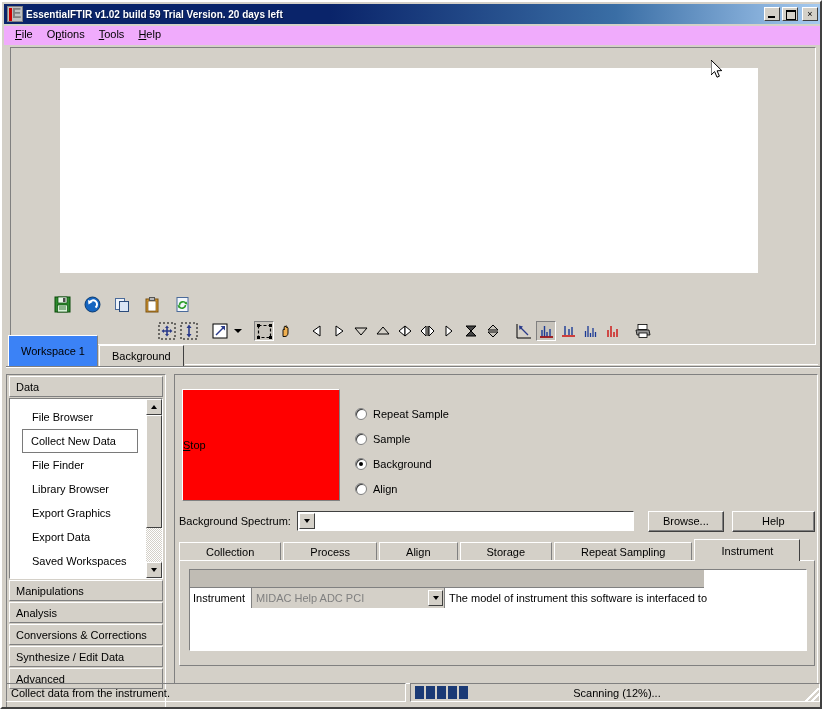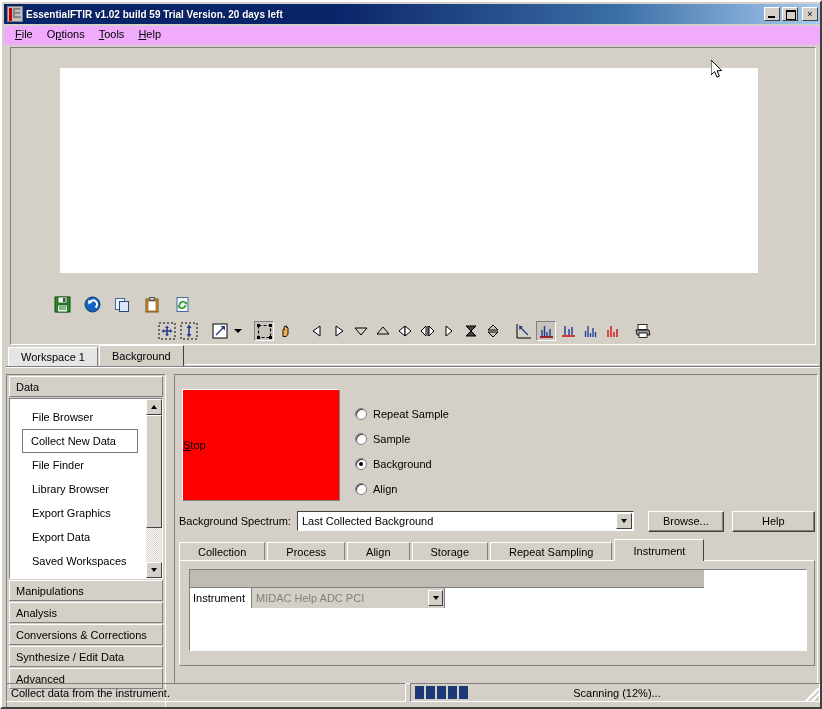--- a/index.html
+++ b/index.html
@@ -134,23 +134,23 @@
     border-top: 4px solid #000;
   }
 
   
   .wstabs {
     position: absolute; left: 6px; top: 343px;
     width: 810px; height: 21px;
     display: flex; align-items: flex-end;
   }
   .wstab {
-    height: 19px; padding: 0 12px;
+    height: 31px; padding: 0 12px;
     display: flex; align-items: center;
-    font-size: 11px; background: #e5e5e5;
+    font-size: 11px; background: #3b82f6;
     border: 1px solid #808080;
     border-top-color: #fff; border-left-color: #fff;
     border-bottom: none;
     margin-right: 1px;
   }
   .wstab.active {
     height: 21px; background: #d4d0c8;
     border-top-color: #fff; border-left-color: #fff;
     border-right-color: #404040;
     font-weight: normal;
@@ -311,21 +311,21 @@
     box-shadow: inset -1px -1px 0 #808080;
   }
 
   
   .itabs {
     position: absolute; left: 4px; top: 164px;
     width: 636px; height: 22px;
     display: flex; align-items: flex-end;
   }
   .itab {
-    height: 19px; padding: 0 18px;
+    height: 19px; padding: 0 26px;
     display: flex; align-items: center;
     font-size: 11px; background: #d4d0c8;
     border: 1px solid #808080;
     border-top-color: #fff; border-left-color: #fff;
     border-bottom: none; margin-right: 2px;
   }
   .itab.active {
     height: 22px; border-right-color: #404040;
     background: #d4d0c8; z-index: 2;
   }
@@ -686,21 +686,20 @@
       </div>
       <div class="radio-row">
         <span class="radio"></span>
         <span>Align</span>
       </div>
     </div>
 
     <div class="bgrow">
       <span class="bglabel">Background Spectrum:</span>
       <div class="combo" style="width:348px">
-        <span class="cval">Last Collected Background</span>
         <span class="carrow">
             <i></i>
           </span>
       </div>
       <div class="btn" style="margin-left:14px;width:78px">Browse...</div>
       <div class="btn" style="margin-left:8px;width:86px">Help</div>
     </div>
 
     <div class="itabs">
       <div class="itab">Collection</div>
@@ -715,20 +714,21 @@
       <div class="pgrid">
         <div class="pgrid-head"></div>
         <div class="pgrid-row">
           <div class="pg-name">Instrument</div>
           <div class="pg-val">
             <span class="v">MIDAC Help ADC PCI</span>
             <span class="a">
                 <i></i>
               </span>
           </div>
+          <div class="pg-desc">The model of instrument this software is interfaced to</div>
         </div>
       </div>
     </div>
   </div>
 
   <div class="statusbar">
     <div class="sb-pane sb-left">Collect data from the instrument.</div>
     <div class="sb-pane sb-right">
       <div class="progress">
         <span class="pseg" style="background: rgb(27, 58, 117);"></span>

